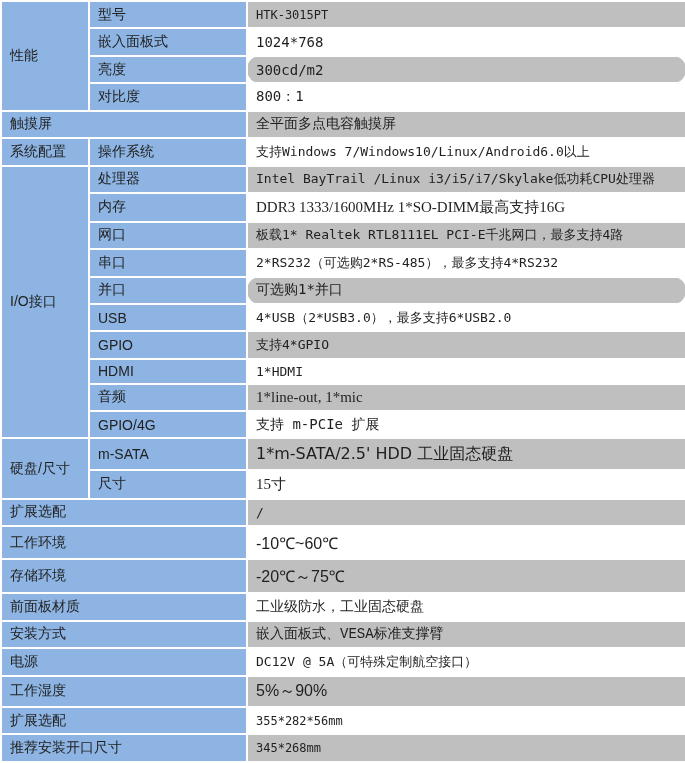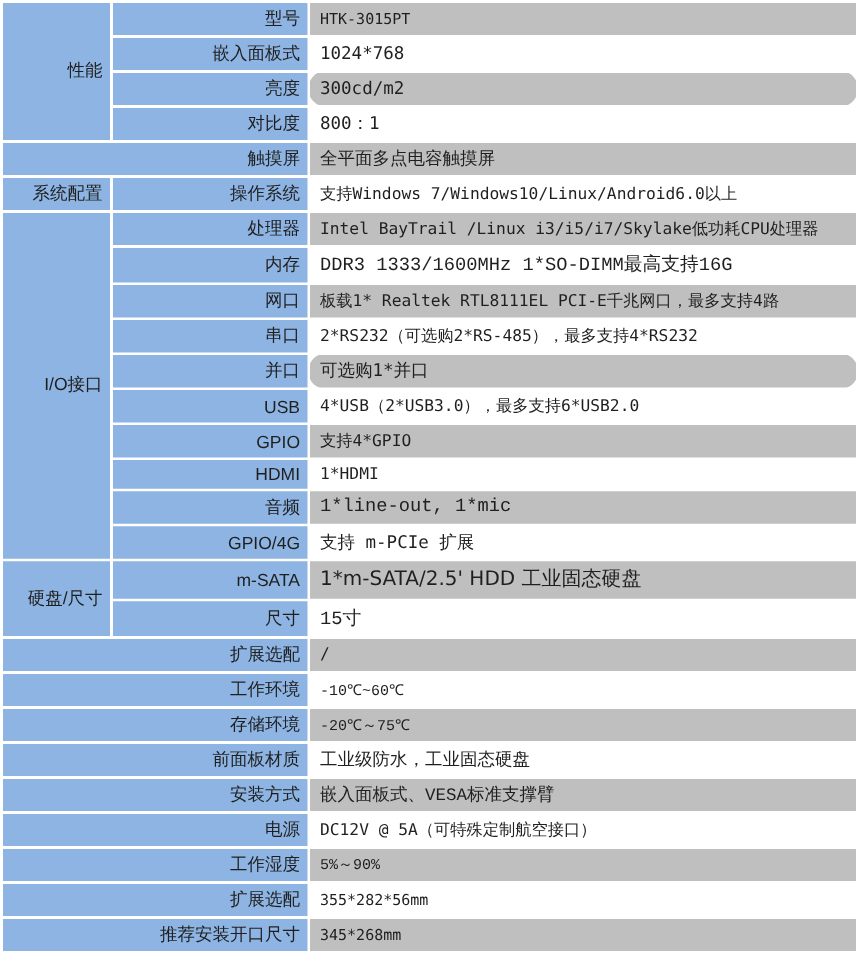--- a/index.html
+++ b/index.html
@@ -22,34 +22,33 @@
     overflow: hidden;
     white-space: nowrap;
     color: #1f1f1f;
   }
   
   td.cat, td.sub {
     background: #8db4e2;
     font-family: "Liberation Sans", sans-serif;
     font-size: 14px;
     color: #262626;
-    text-align: right;
   }
   
   td.val { background: #ffffff; }
   tr:nth-child(odd) td.val { background: #bfbfbf; }
 
   
   .v-mono     { font-family: "DejaVu Sans Mono", monospace; font-size: 13px; }
   .v-mono-lg  { font-family: "DejaVu Sans Mono", monospace; font-size: 14px; border-radius: 13px; }
   .v-mono-sm  { font-family: "DejaVu Sans Mono", monospace; font-size: 12px; }
-  .v-sans     { font-family: Liberation Mono, monospace;     font-size: 15px; }
+  .v-sans     { font-family: Liberation Serif, serif;     font-size: 15px; }
   .v-sans-sm  { font-family: "DejaVu Sans", sans-serif;     font-size: 16px; }
   .v-cjk      { font-family: Liberation Mono, monospace; font-size: 14px; }
-  .v-small    { font-family: Liberation Mono, monospace;     font-size: 12px; }
+  .v-small    { font-family: Liberation Sans, sans-serif;     font-size: 16px; }
 </style>
 </head>
 <body>
 
 <div class="spec-wrap">
   <table class="spec">
     <colgroup>
       <col style="width:88px">
       <col style="width:158px">
       <col style="width:439px">

